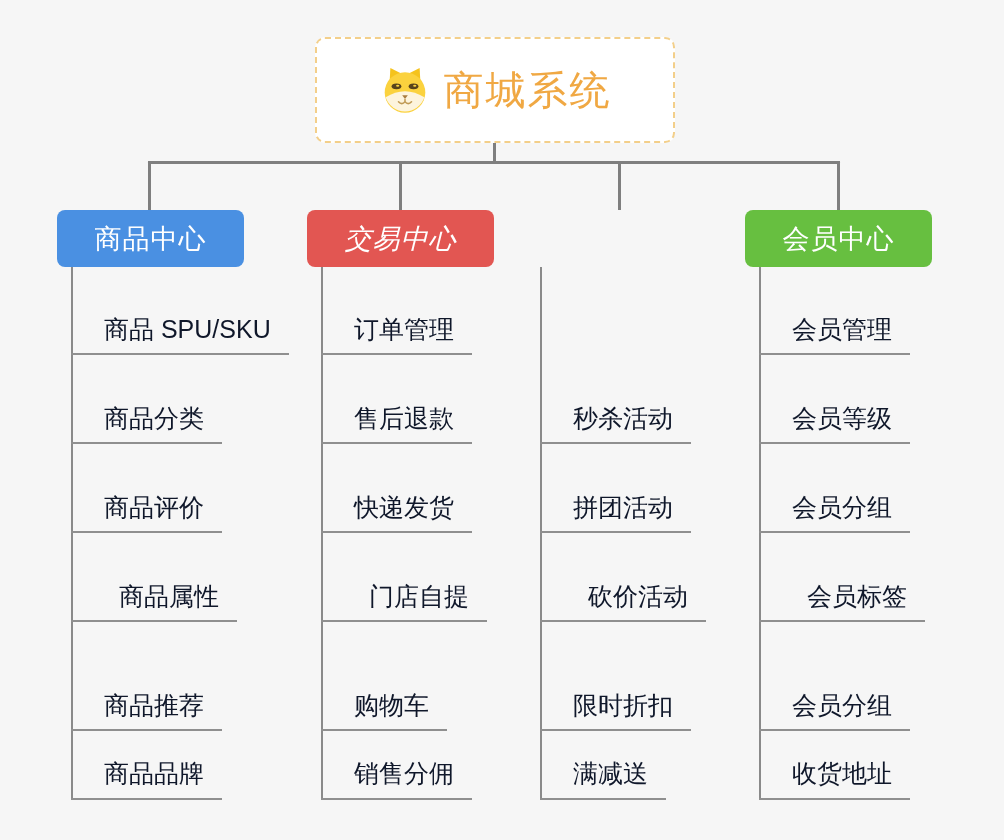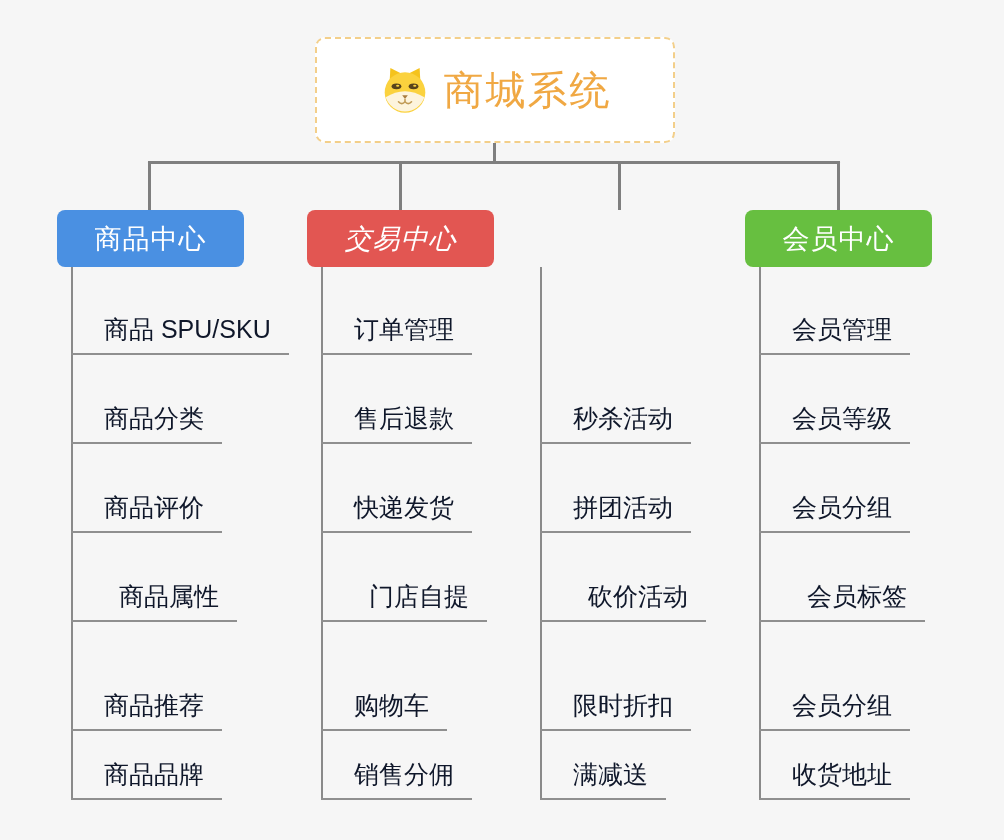--- a/index.html
+++ b/index.html
@@ -44,21 +44,21 @@
   .trunk-2 { left:540px; }
   .trunk-3 { left:759px; }
 
   
   .leaf {
     position:absolute; font-size:25px; color:#0f172a; line-height:30px;
     padding:0 18px 9px 33px; border-bottom:2px solid #8f8f8f; white-space:nowrap;
   }
   .c0 { left:71px; }  .c1 { left:321px; } .c2 { left:540px; } .c3 { left:759px; }
   .r0 { top:314px; } .r1 { top:403px; } .r2 { top:492px; }
-  .r3 { top:581px;padding-left:48px; } .r4 { top:690px; } .r5 { top:759px; }
+  .r3 { top:581px;padding-left:48px; } .r4 { top:690px; } .r5 { top:759px;font-family:Liberation Serif, serif; }
 </style>
 </head>
 <body>
 
 <div class="stage">
 
   <div class="connector conn-root-stub"></div>
   <div class="connector conn-horizontal"></div>
   <div class="connector conn-drop-0"></div>
   <div class="connector conn-drop-1"></div>

